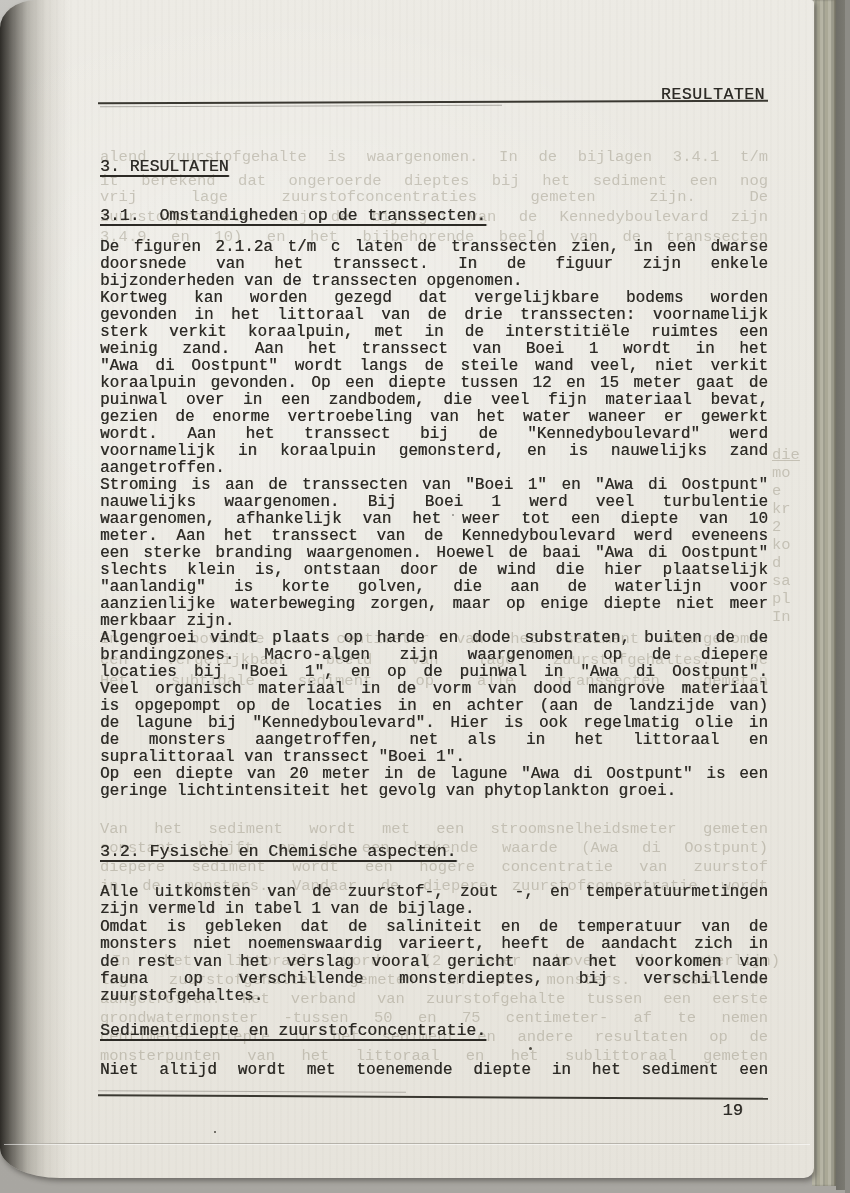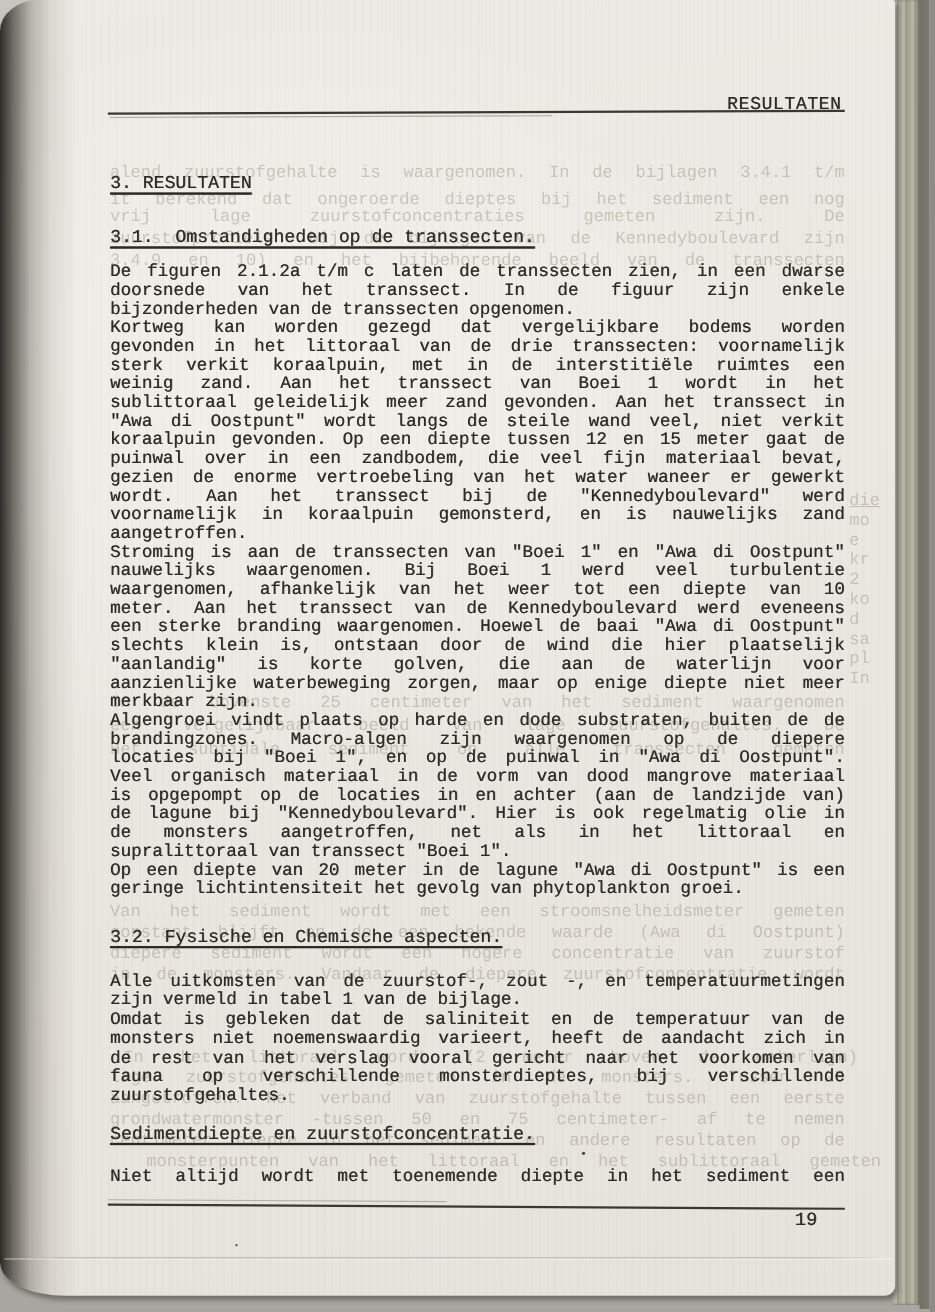--- a/index.html
+++ b/index.html
@@ -133,40 +133,39 @@
         <div class="bline just" style="top: 672px; left: 100px; width: 668px;">Het subtidale sediment op alle transsecten gemeten</div>
         <div class="bline just" style="top: 820px; left: 100px; width: 668px;">Van het sediment wordt met een stroomsnelheidsmeter gemeten</div>
         <div class="bline just" style="top: 839px; left: 100px; width: 668px;">constant blijft en de een bekende waarde (Awa di Oostpunt)</div>
         <div class="bline just" style="top: 858px; left: 100px; width: 668px;">diepere sediment wordt een hogere concentratie van zuurstof</div>
         <div class="bline just" style="top: 877px; left: 100px; width: 668px;">in de monsters. Vandaar de diepere zuurstofconcentratie wordt</div>
         <div class="bline just" style="top: 952px; left: 112px; width: 668px;">In het littoraal wordt (2 meter boven de waterlijn)</div>
         <div class="bline just" style="top: 971px; left: 100px; width: 668px;">lage zuurstofgehaltes gemeten in de monsters. Tussen 25</div>
         <div class="bline just" style="top: 990px; left: 100px; width: 668px;">aangetroffen. Het verband van zuurstofgehalte tussen een eerste</div>
         <div class="bline just" style="top: 1009px; left: 100px; width: 668px;">grondwatermonster -tussen 50 en 75 centimeter- af te nemen</div>
         <div class="bline just" style="top: 1028px; left: 100px; width: 668px;">centimeter diepte in het sediment en andere resultaten op de</div>
-        <div class="bline just" style="top: 1047px; left: 100px; width: 668px; margin-left: 33px;">monsterpunten van het littoraal en het sublittoraal gemeten</div>
+        <div class="bline just" style="top: 1047px; left: 100px; width: 668px;">monsterpunten van het littoraal en het sublittoraal gemeten</div>
       </div>
 
     <div class="gutter-shadow"></div>
 
     <div class="running-head ink">RESULTATEN</div>
     <div class="rule rule-top"></div>
 
     <div class="heading h-main ink">3. RESULTATEN</div>
     <div class="heading h-31 ink">3.1.  Omstandigheden op de transsecten.</div>
 
     <div class="block blk1 ink">
         <div class="tline just">De figuren  2.1.2a t/m c laten de transsecten zien, in een dwarse</div>
         <div class="tline just">doorsnede van het transsect.  In  de  figuur  zijn  enkele</div>
         <div class="tline">bijzonderheden van de transsecten opgenomen.</div>
         <div class="tline just">Kortweg kan  worden gezegd dat vergelijkbare bodems worden</div>
         <div class="tline just">gevonden in het littoraal van de drie transsecten: voornamelijk</div>
         <div class="tline just">sterk verkit koraalpuin, met in de interstitiële ruimtes een</div>
         <div class="tline just">weinig zand. Aan het transsect van Boei 1 wordt in het</div>
-        <div class="tline just">sublittoraal geleidelijk meer zand gevonden. Aan het transsect in</div>
         <div class="tline just">"Awa di Oostpunt" wordt langs de steile wand veel, niet verkit</div>
         <div class="tline just">koraalpuin gevonden.  Op een diepte tussen 12 en 15 meter gaat de</div>
         <div class="tline just">puinwal over in een zandbodem, die veel fijn materiaal bevat,</div>
         <div class="tline just">gezien de enorme vertroebeling van het water waneer er gewerkt</div>
         <div class="tline just">wordt. Aan het transsect bij de "Kennedyboulevard" werd</div>
         <div class="tline just">voornamelijk in koraalpuin gemonsterd, en is nauwelijks zand</div>
         <div class="tline">aangetroffen.</div>
         <div class="tline just">Stroming is aan de transsecten van "Boei 1" en "Awa di Oostpunt"</div>
         <div class="tline just">nauwelijks waargenomen.  Bij Boei 1 werd veel turbulentie</div>
         <div class="tline just">waargenomen, afhankelijk van het weer tot een diepte van 10</div>

